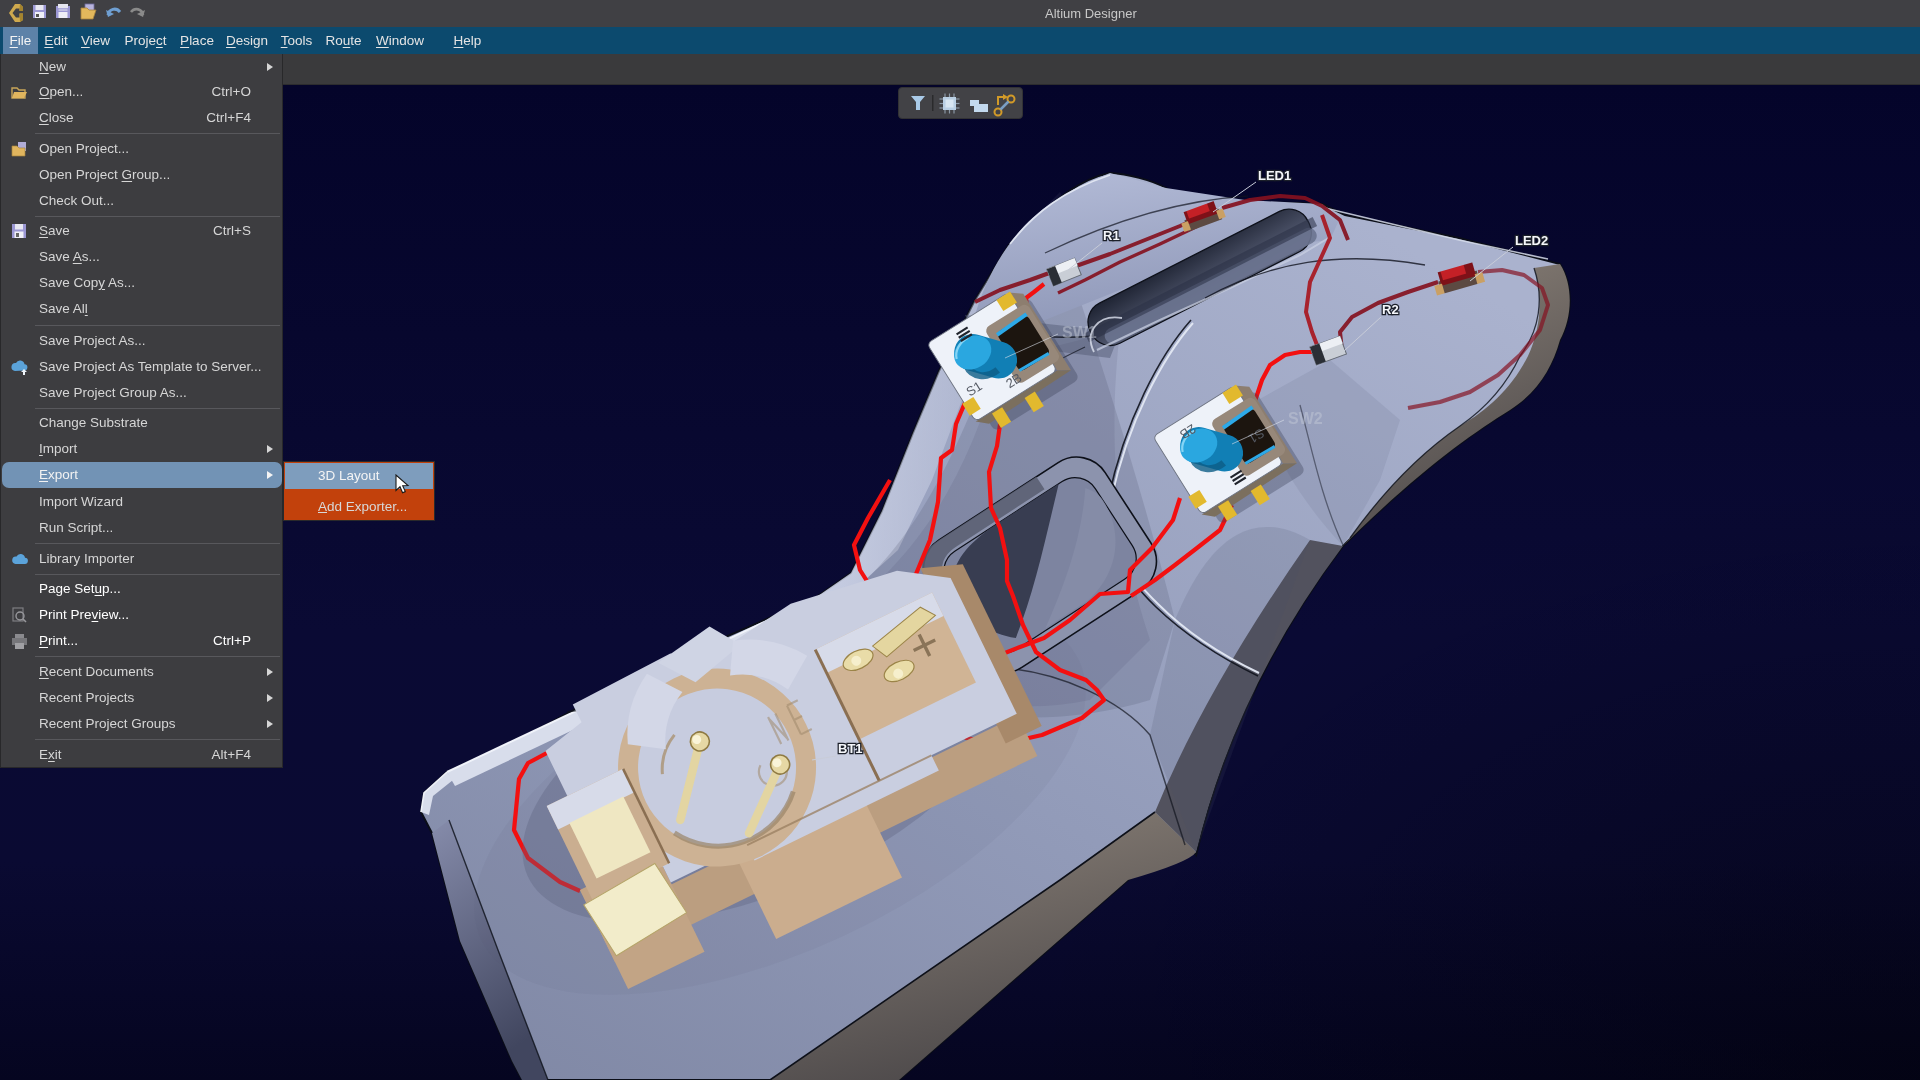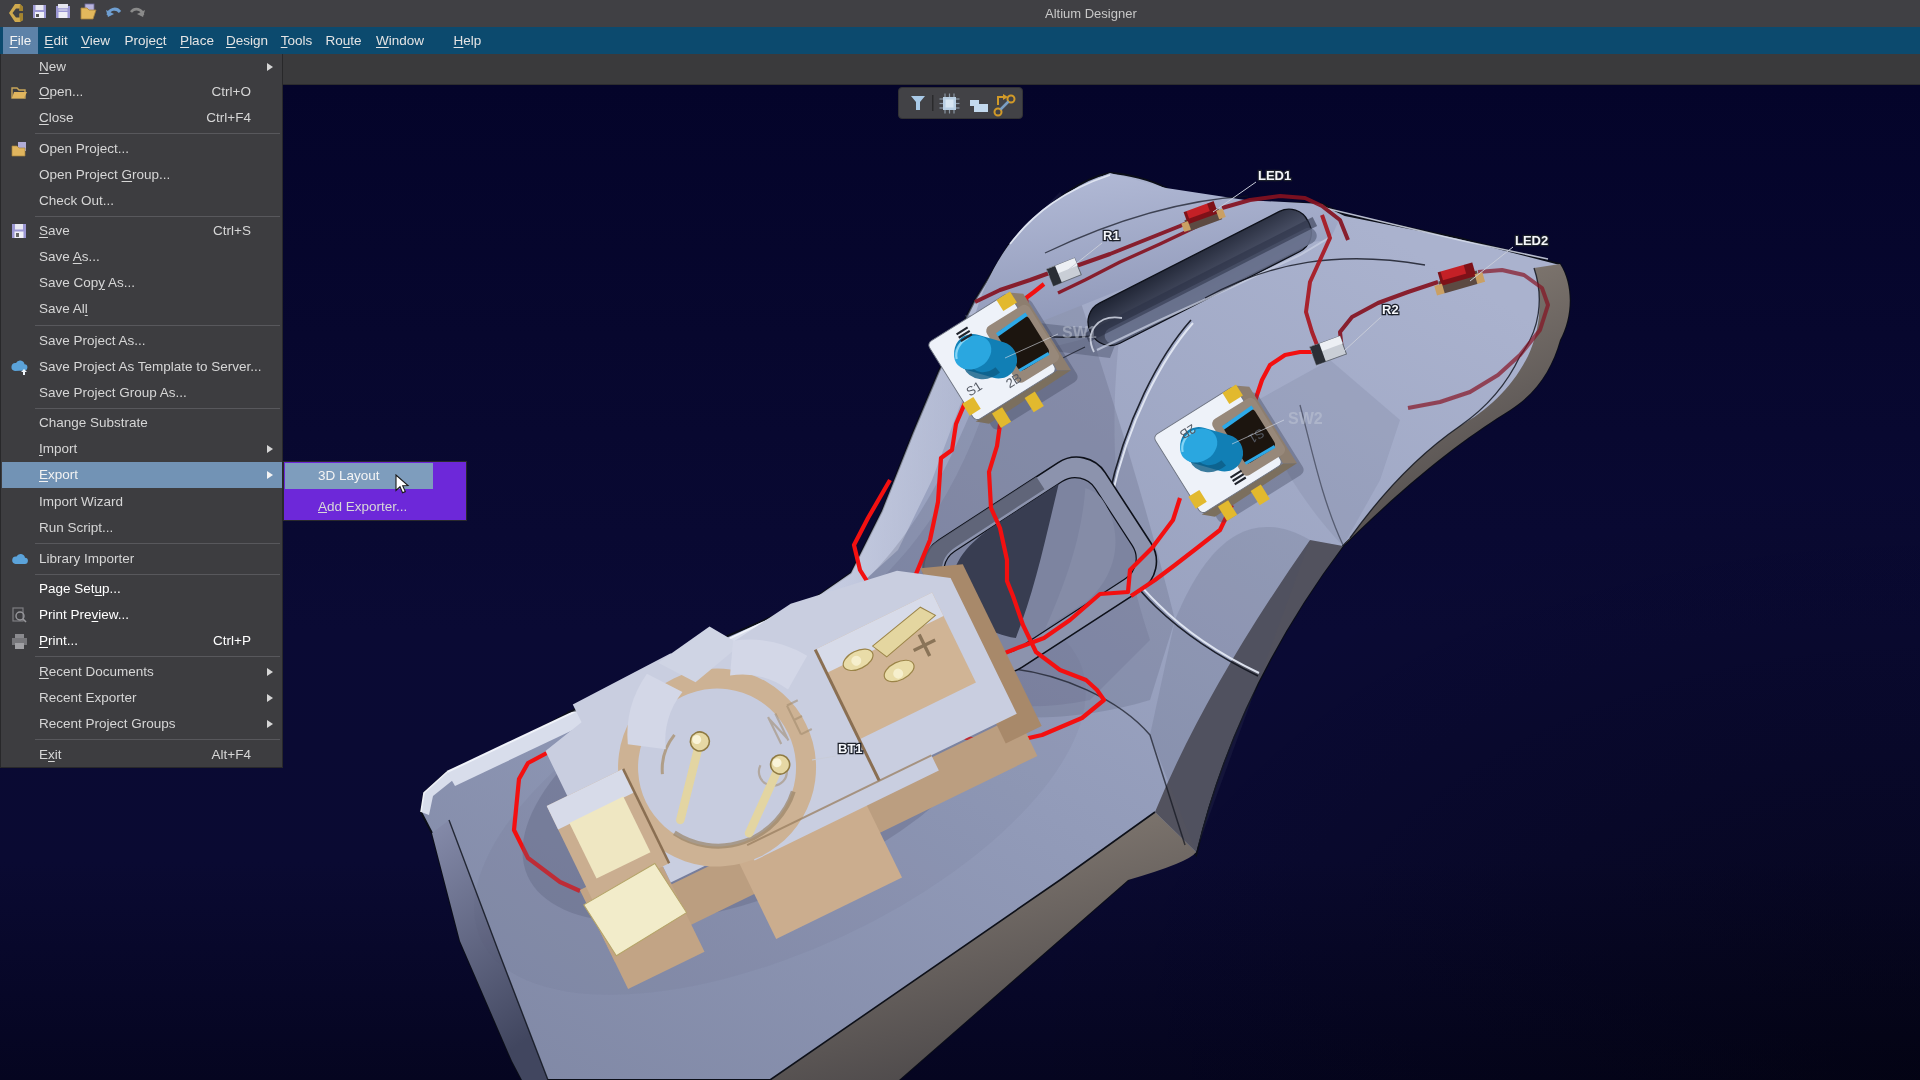--- a/index.html
+++ b/index.html
@@ -21,23 +21,23 @@
   #filemenu{position:absolute;left:0;top:54px;width:283px;height:714px;background:#3d3d40;
     border:1px solid #28282a;box-sizing:border-box;border-top:none;}
   .mi{position:absolute;left:1px;width:280px;height:26px;line-height:26px;color:#d6d6d6;font-size:13.5px;white-space:nowrap;text-decoration:underline;}
   .mi .lbl{position:absolute;left:37px;top:0;}
   .mi .sc{position:absolute;right:31px;top:0;text-align:center;}
   .mi.dis{color:#ffffff;}
   .mi u{text-decoration-thickness:1px;text-underline-offset:2px;}
   .sep{position:absolute;left:34px;width:245px;height:1px;background:#58585c;}
   .arrow{position:absolute;left:265px;top:9px;width:0;height:0;
      border-left:6px solid #d6d6d6;border-top:4.5px solid transparent;border-bottom:4.5px solid transparent;}
-  .hl{background:#7293b5;color:#f2f2f2;}
+  .hl{background:#7293b5;color:#f2f2f2;border-radius:7px;}
   .micon{position:absolute;left:9px;top:5px;width:17px;height:17px;}
-  #submenu{position:absolute;left:283px;top:461px;width:184px;height:60px;background:#6d28d9;
+  #submenu{position:absolute;left:283px;top:461px;width:152px;height:60px;background:#c2410c;
     border:1px solid #29292b;box-sizing:border-box;}
   .smi{position:absolute;left:1px;width:148px;height:26px;line-height:26px;color:#d8d8d8;font-size:13.5px;white-space:nowrap;}
   .smi .lbl{position:absolute;left:33px;top:0;}
   .hl2{background:#7e9dbd;color:#f4f4f4;}
   #cursor{position:absolute;left:395px;top:474px;}
 </style>
 </head>
 <body>
 <div id="titlebar">
   <svg width="160" height="27" style="position:absolute;left:0;top:0">
@@ -497,21 +497,21 @@
       </svg>
       <span class="lbl"><u>P</u>rint...</span>
       <span class="sc">Ctrl+P</span>
     </div>
   <div class="sep" style="top:602px"></div>
   <div class="mi" style="top:605px">
       <span class="lbl"><u>R</u>ecent Documents</span>
       <span class="arrow"></span>
     </div>
   <div class="mi" style="top:631px">
-      <span class="lbl">Recent Exporter</span>
+      <span class="lbl">Recent Projects</span>
       <span class="arrow"></span>
     </div>
   <div class="mi" style="top:657px">
       <span class="lbl">Recent Project Groups</span>
       <span class="arrow"></span>
     </div>
   <div class="sep" style="top:685px"></div>
   <div class="mi" style="top:688px">
       <span class="lbl">E<u>x</u>it</span>
       <span class="sc">Alt+F4</span>

